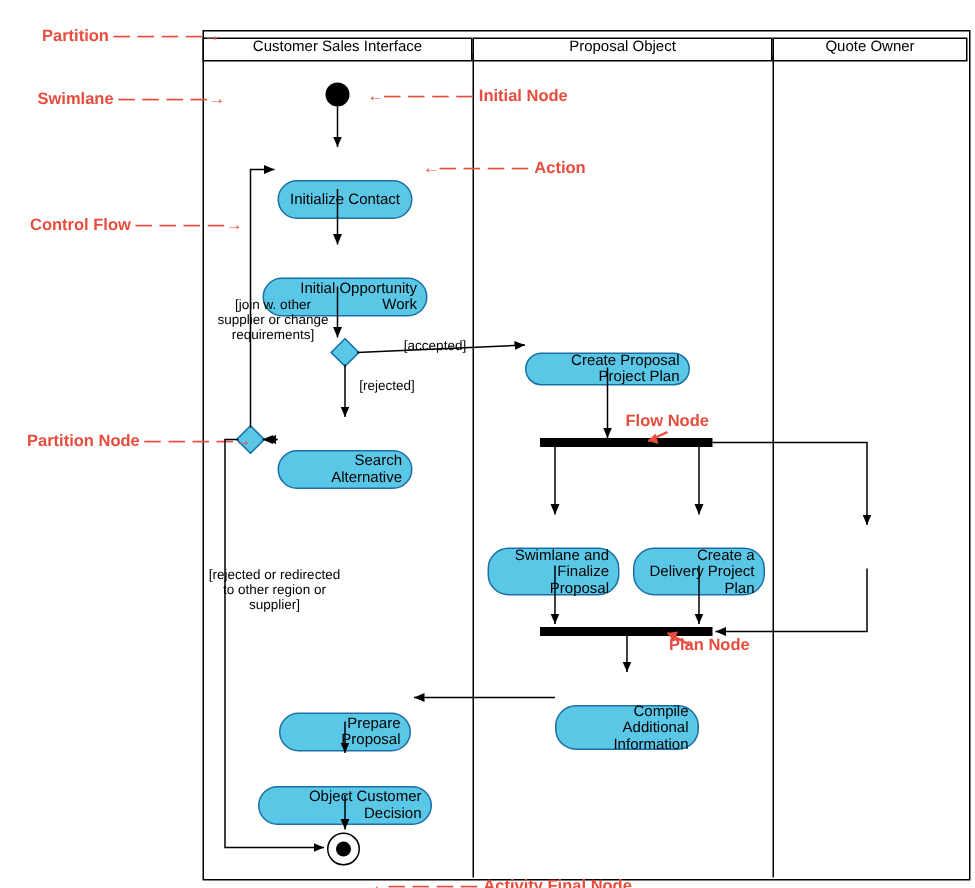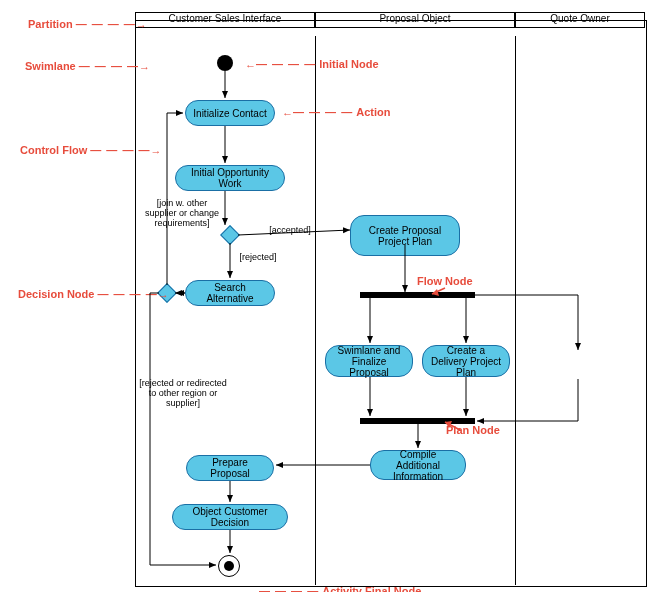--- a/index.html
+++ b/index.html
@@ -1,25 +1,25 @@
 <!DOCTYPE html>
 <html><head>
 <meta charset="utf-8">
 <style>
   body { margin:0; font-family: Arial, Helvetica, sans-serif; background:#fff; }
   .stage { position:relative; width:650px; height:592px; }
   .lane-container { position:absolute; top:20px; left:135px; width:510px; height:565px; border:1px solid #000; }
-  .lane-header { position:absolute; top:12px; height:16px; font-size:10px; text-align:center; border:1px solid #000; box-sizing:border-box; }
+  .lane-header { position:absolute; top:25px; height:16px; font-size:10px; text-align:center; border:1px solid #000; box-sizing:border-box; }
   .lane-hdr1 { left:135px; width:180px; }
   .lane-hdr2 { left:315px; width:200px; }
   .lane-hdr3 { left:515px; width:130px; }
   .vline { position:absolute; top:36px; width:0; height:549px; border-left:1px solid #000; }
   .vline.v1 { left:315px; }
   .vline.v2 { left:515px; }
-  .action { position:absolute; background:#5bc7e6; border:1px solid #1a6fa5; border-radius:14px; font-size:10px; text-align:center; display:flex; align-items:center; justify-content:center; padding:2px 6px; box-sizing:border-box; }
+  .action { position:absolute; background:#5bc7e6; border:1px solid #1a6fa5; border-radius:14px; font-size:10px; text-align:right; display:flex; align-items:center; justify-content:center; padding:2px 6px; box-sizing:border-box;margin-top:20px; }
   .diamond { position:absolute; width:16px; height:16px; }
   .diamond div { width:12px; height:12px; background:#5bc7e6; border:1px solid #1a6fa5; transform:rotate(45deg); position:absolute; top:1px; left:1px; }
   .initial { position:absolute; width:16px; height:16px; background:#000; border-radius:50%; }
   .final-outer { position:absolute; width:20px; height:20px; border:1.5px solid #000; border-radius:50%; background:#fff; }
   .final-inner { position:absolute; width:10px; height:10px; background:#000; border-radius:50%; top:5px; left:5px; }
   .forkbar { position:absolute; height:6px; background:#000; }
   .callout { position:absolute; color:#e74c3c; font-size:11px; font-weight:bold; white-space:nowrap; }
   .dash { color:#e74c3c; font-size:11px; letter-spacing:1px; }
   .guard { position:absolute; font-size:9px; color:#000; text-align:center; white-space:normal; }
   svg.ovl { position:absolute; top:0; left:0; pointer-events:none; }
@@ -34,21 +34,21 @@
   <div class="lane-header lane-hdr2">Proposal Object</div>
   <div class="lane-header lane-hdr3">Quote Owner</div>
   <div class="vline v1"></div>
   <div class="vline v2"></div>
 
   <div class="initial" style="left:217px; top:55px;"></div>
 
   <div class="action" style="left:185px; top:100px; width:90px; height:26px;">Initialize Contact</div>
   <div class="action" style="left:175px; top:165px; width:110px; height:26px;">Initial Opportunity Work</div>
   <div class="action" style="left:185px; top:280px; width:90px; height:26px;">Search Alternative</div>
-  <div class="action" style="left:350px; top:215px; width:110px; height:41px;">Create Proposal Project Plan</div>
+  <div class="action" style="left:350px; top:215px; width:110px; height:22px;">Create Proposal Project Plan</div>
   <div class="action" style="left:325px; top:345px; width:88px; height:32px;">Swimlane and Finalize Proposal</div>
   <div class="action" style="left:422px; top:345px; width:88px; height:32px;">Create a Delivery Project Plan</div>
   <div class="action" style="left:186px; top:455px; width:88px; height:26px;">Prepare Proposal</div>
   <div class="action" style="left:370px; top:450px; width:96px; height:30px;">Compile Additional Information</div>
   <div class="action" style="left:172px; top:504px; width:116px; height:26px;">Object Customer Decision</div>
 
   <div class="diamond" style="left:222px; top:227px;">
       <div></div>
     </div>
   <div class="diamond" style="left:159px; top:285px;">
@@ -65,21 +65,21 @@
   <div class="guard" style="left:142px; top:198px; width:80px;">[join w. other supplier or change requirements]</div>
   <div class="guard" style="left:260px; top:225px; width:60px;">[accepted]</div>
   <div class="guard" style="left:233px; top:252px; width:50px;">[rejected]</div>
   <div class="guard" style="left:138px; top:378px; width:90px;">[rejected or redirected to other region or supplier]</div>
 
   <div class="callout" style="left:28px; top:18px;"><span>Partition</span>&nbsp;<span class="dash">— — — —</span><span>→</span></div>
   <div class="callout" style="left:25px; top:60px;"><span>Swimlane</span>&nbsp;<span class="dash">— — — —</span><span>→</span></div>
   <div class="callout" style="left:245px; top:58px;"><span>←</span><span class="dash">— — — —</span>&nbsp;<span>Initial Node</span></div>
   <div class="callout" style="left:282px; top:106px;"><span>←</span><span class="dash">— — — —</span>&nbsp;<span>Action</span></div>
   <div class="callout" style="left:20px; top:144px;"><span>Control Flow</span>&nbsp;<span class="dash">— — — —</span><span>→</span></div>
-  <div class="callout" style="left:18px; top:288px;"><span>Decision Node</span>&nbsp;<span class="dash">— — — —</span><span>→</span></div>
+  <div class="callout" style="left:18px; top:288px;"><span>Partition Node</span>&nbsp;<span class="dash">— — — —</span><span>→</span></div>
   <div class="callout" style="left:417px; top:275px;"><span>Flow Node</span></div>
   <svg class="ovl" width="650" height="592">
       <line x1="445" y1="288" x2="432" y2="294" stroke="#e74c3c" stroke-width="1.5"></line>
       <polygon points="432,294 437,289 439,296" fill="#e74c3c"></polygon>
     </svg>
   <div class="callout" style="left:446px; top:424px;"><span>Plan Node</span></div>
   <svg class="ovl" width="650" height="592">
       <line x1="460" y1="430" x2="445" y2="422" stroke="#e74c3c" stroke-width="1.5"></line>
       <polygon points="445,422 452,421 449,428" fill="#e74c3c"></polygon>
     </svg>

